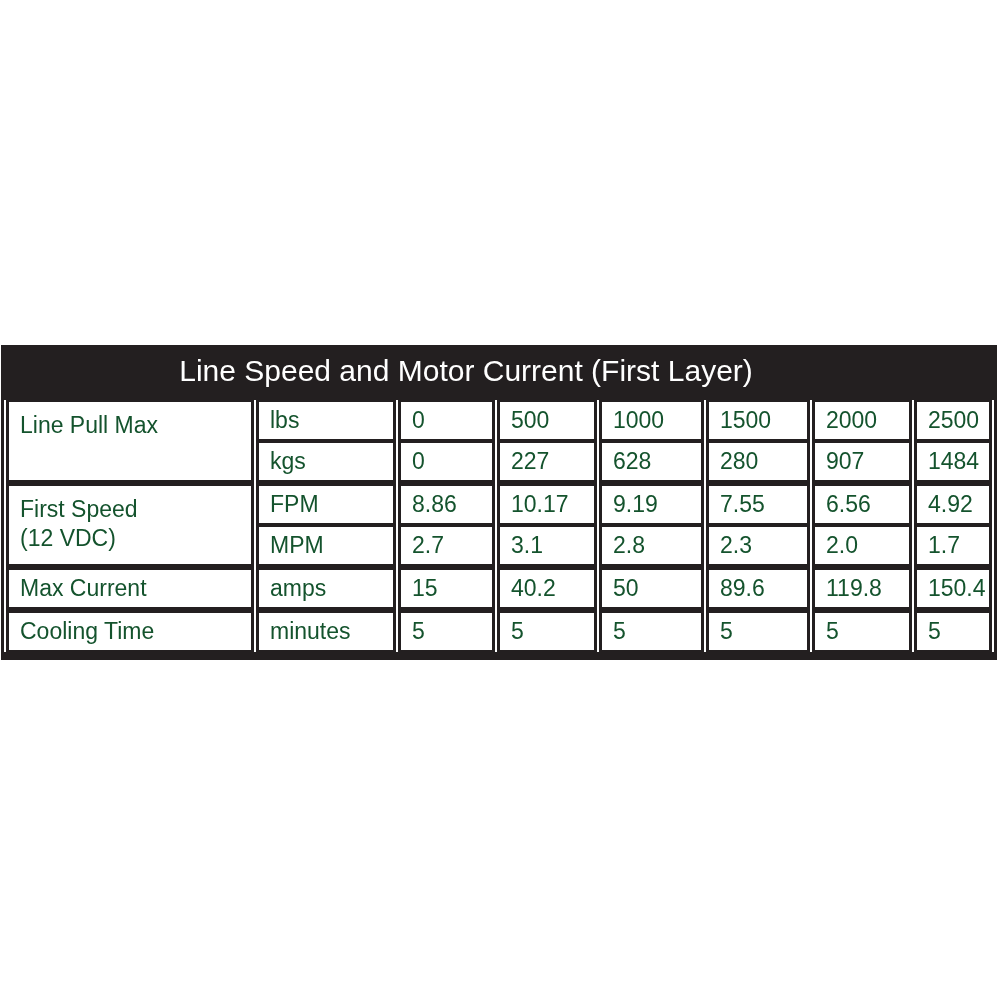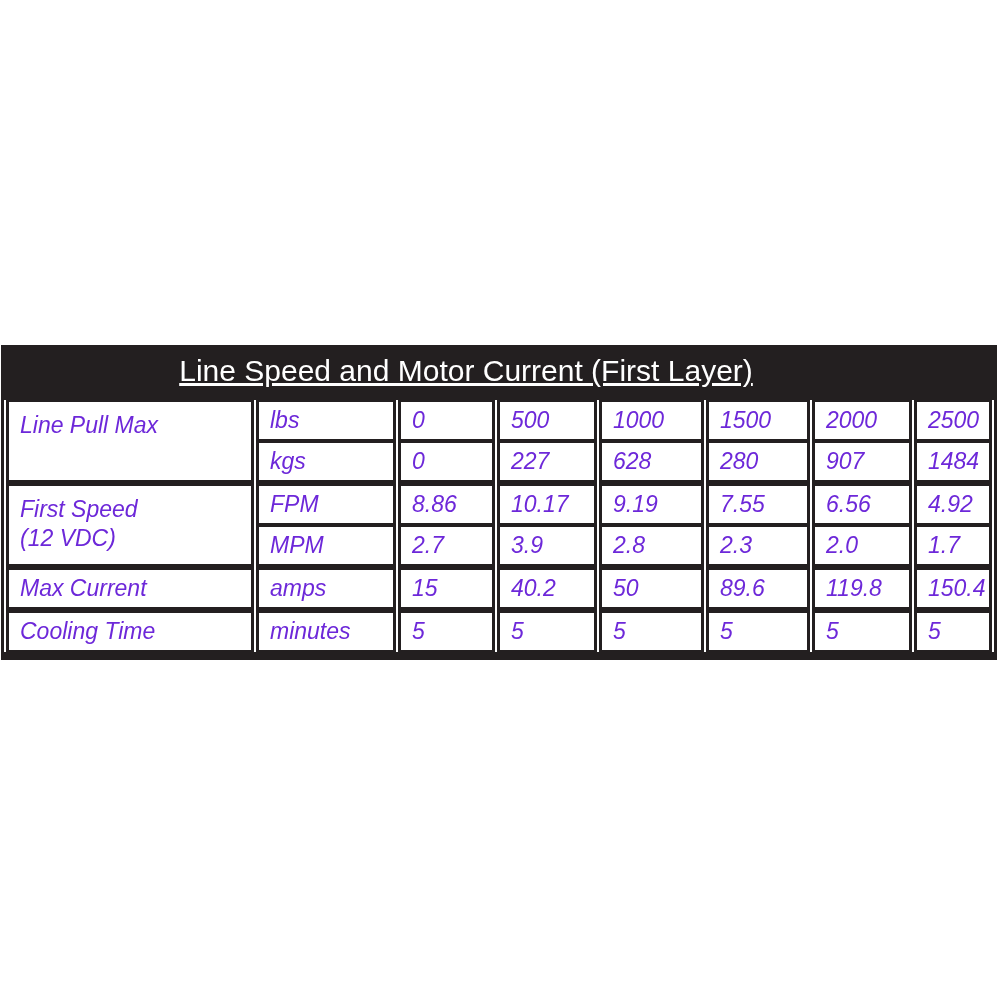--- a/index.html
+++ b/index.html
@@ -25,43 +25,41 @@
     background: #231f20;
     height: 52px;
     display: flex;
     align-items: center;
     justify-content: center;
     padding-right: 66px;
     box-sizing: border-box;
     color: #ffffff;
     font-size: 30px;
     letter-spacing: 0px;
-    text-decoration: underline;
   }
   table.spec {
     width: 100%;
     table-layout: fixed;
     border-collapse: separate;
     border-spacing: 2px 0;
     background: #ffffff;
     border: 3px solid #231f20;
     border-bottom-width: 8px;
   }
   table.spec td {
     border: solid #231f20;
     border-width: 2px 3px;
     height: 37px;
     font-size: 23px;
-    color: #6d28d9;
+    color: #14532d;
     padding: 0 4px 0 11px;
     vertical-align: middle;
     overflow: hidden;
     white-space: nowrap;
     background: #ffffff;
-    font-style: italic;
   }
   table.spec tr.group-top td {
     border-top-width: 4px;
   }
   table.spec td.label-top {
     vertical-align: top;
     padding-top: 9px;
   }
   .label-line {
     line-height: 29px;
@@ -121,21 +119,21 @@
           <td>8.86</td>
           <td>10.17</td>
           <td>9.19</td>
           <td>7.55</td>
           <td>6.56</td>
           <td>4.92</td>
         </tr>
         <tr>
           <td>MPM</td>
           <td>2.7</td>
-          <td>3.9</td>
+          <td>3.1</td>
           <td>2.8</td>
           <td>2.3</td>
           <td>2.0</td>
           <td>1.7</td>
         </tr>
 
         <tr class="group-top">
           <td>Max Current</td>
           <td>amps</td>
           <td>15</td>

